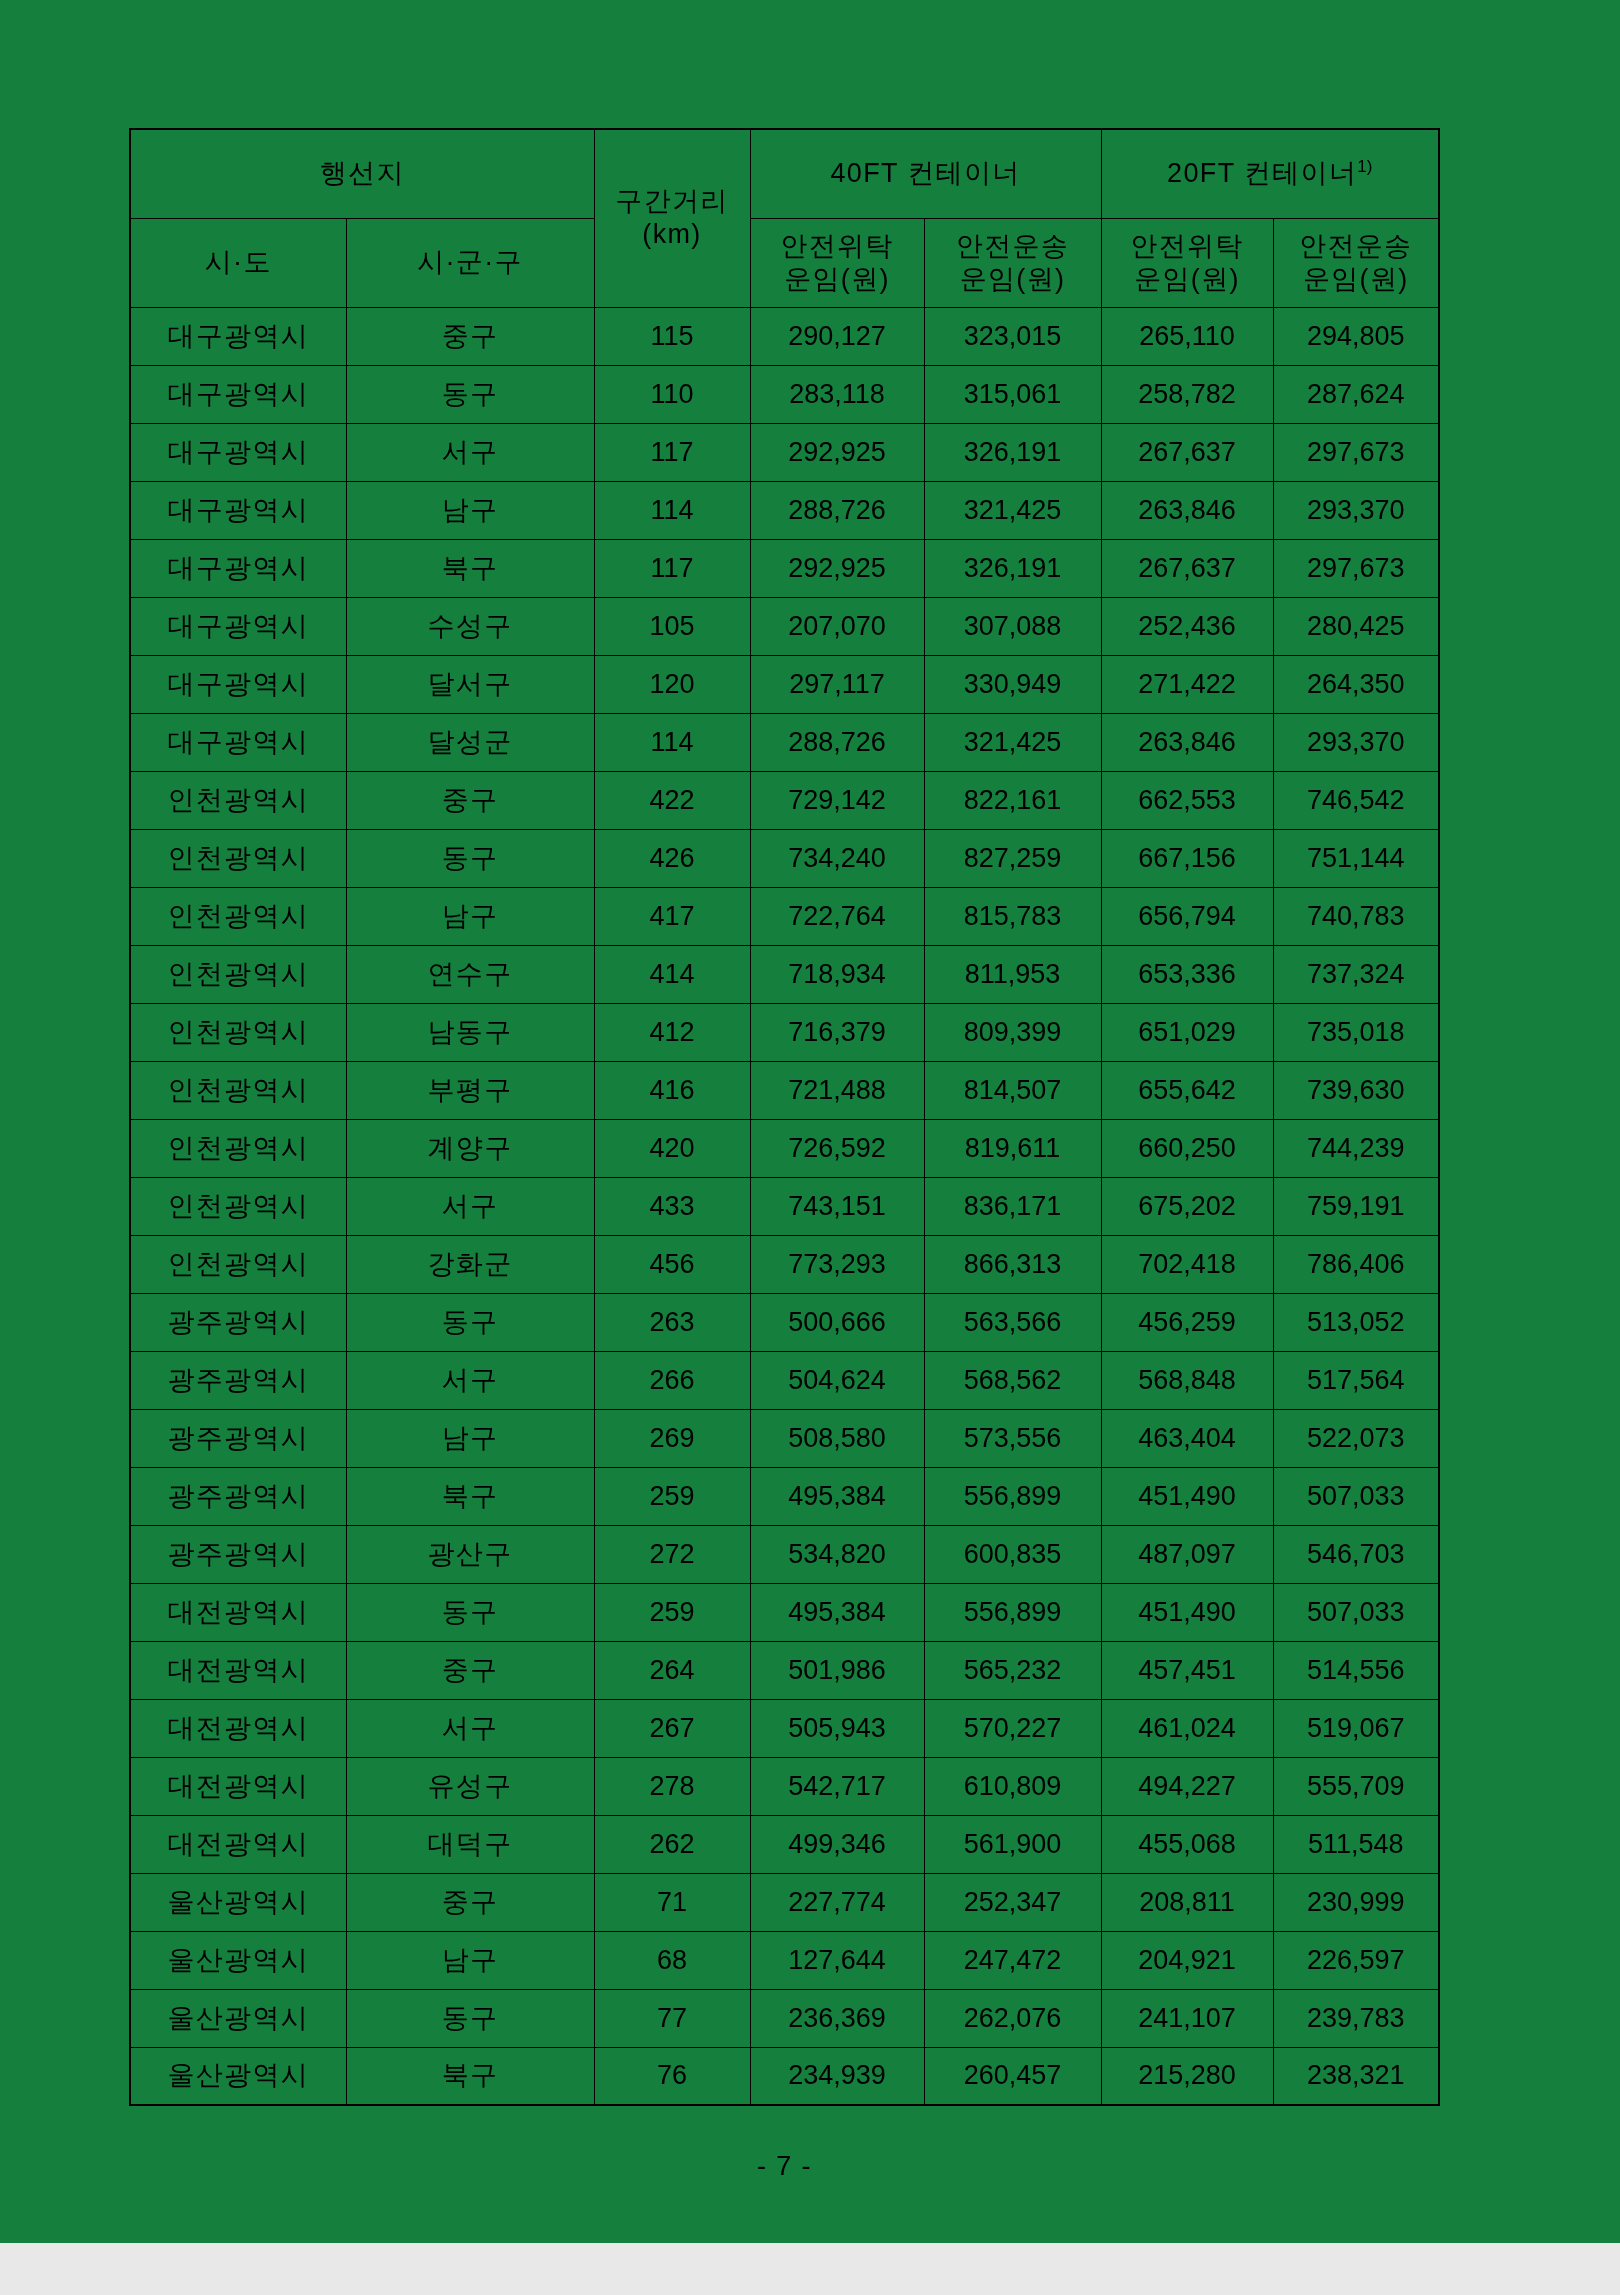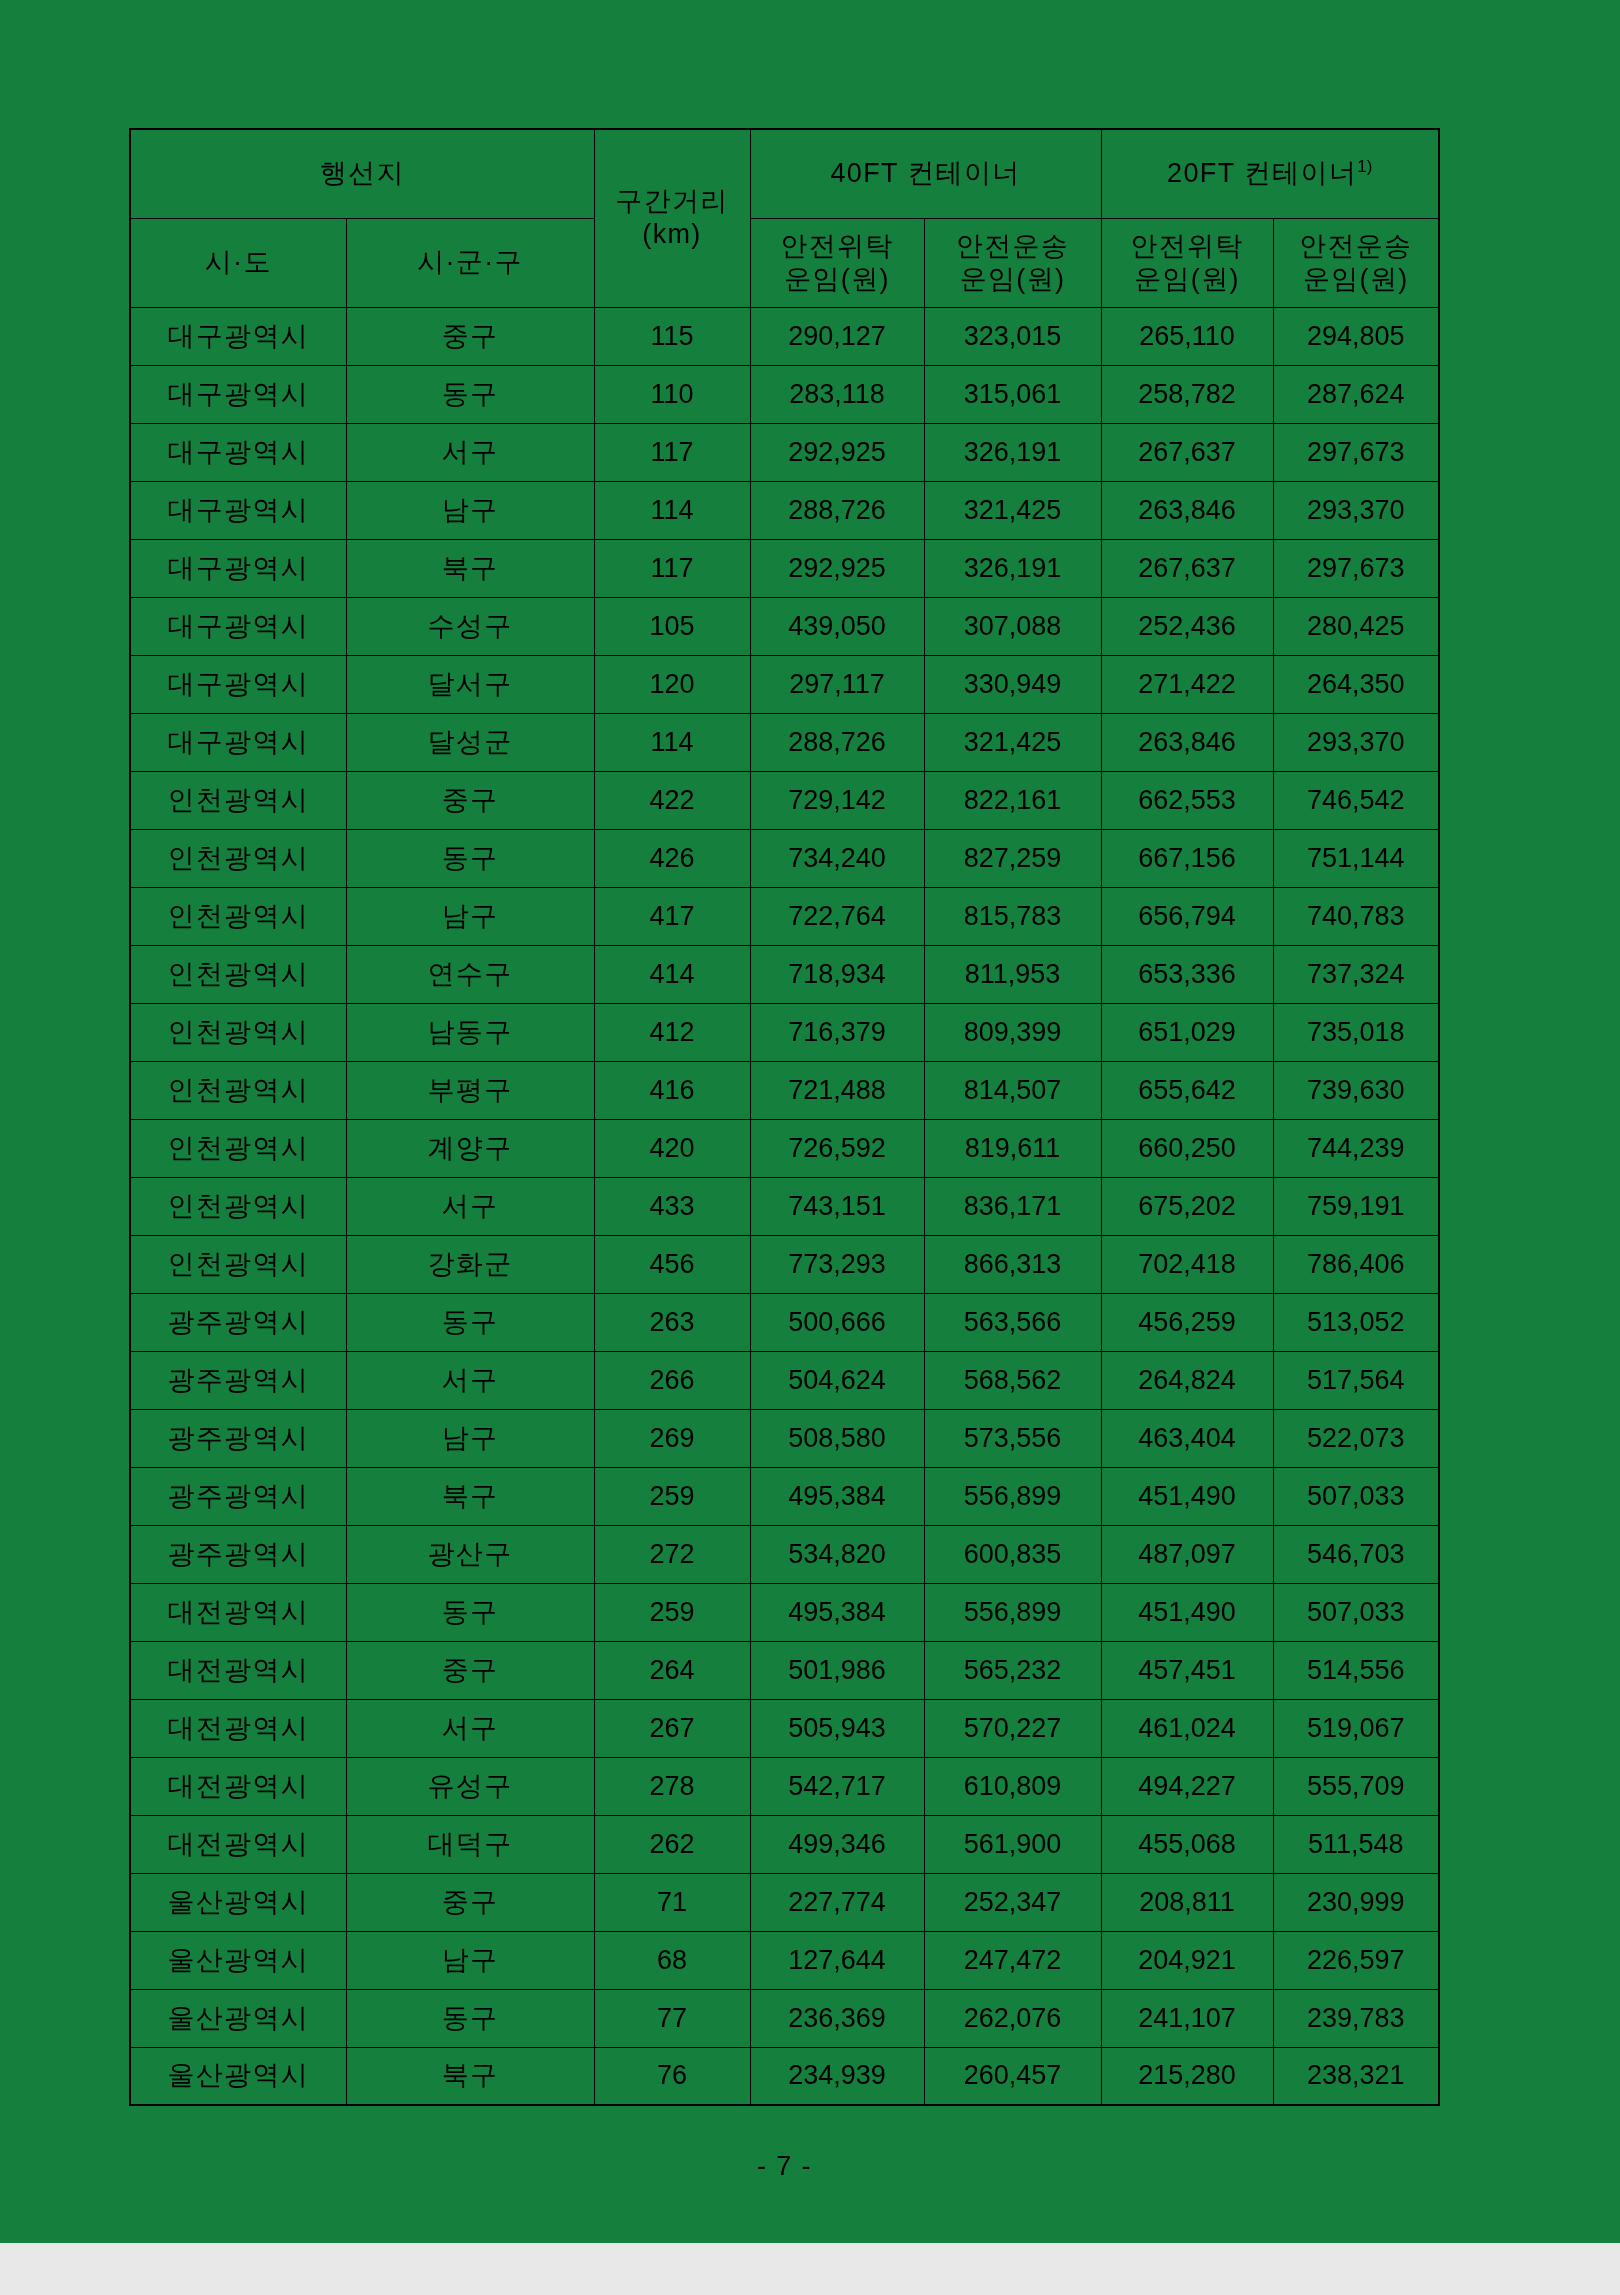--- a/index.html
+++ b/index.html
@@ -127,21 +127,21 @@
           <td>117</td>
           <td>292,925</td>
           <td>326,191</td>
           <td>267,637</td>
           <td>297,673</td>
         </tr>
         <tr>
           <td class="ko">대구광역시</td>
           <td class="ko">수성구</td>
           <td>105</td>
-          <td>439,050</td>
+          <td>207,070</td>
           <td>307,088</td>
           <td>252,436</td>
           <td>280,425</td>
         </tr>
         <tr>
           <td class="ko">대구광역시</td>
           <td class="ko">달서구</td>
           <td>120</td>
           <td>297,117</td>
           <td>330,949</td>
@@ -246,21 +246,21 @@
           <td>563,566</td>
           <td>456,259</td>
           <td>513,052</td>
         </tr>
         <tr>
           <td class="ko">광주광역시</td>
           <td class="ko">서구</td>
           <td>266</td>
           <td>504,624</td>
           <td>568,562</td>
-          <td>264,824</td>
+          <td>568,848</td>
           <td>517,564</td>
         </tr>
         <tr>
           <td class="ko">광주광역시</td>
           <td class="ko">남구</td>
           <td>269</td>
           <td>508,580</td>
           <td>573,556</td>
           <td>463,404</td>
           <td>522,073</td>

